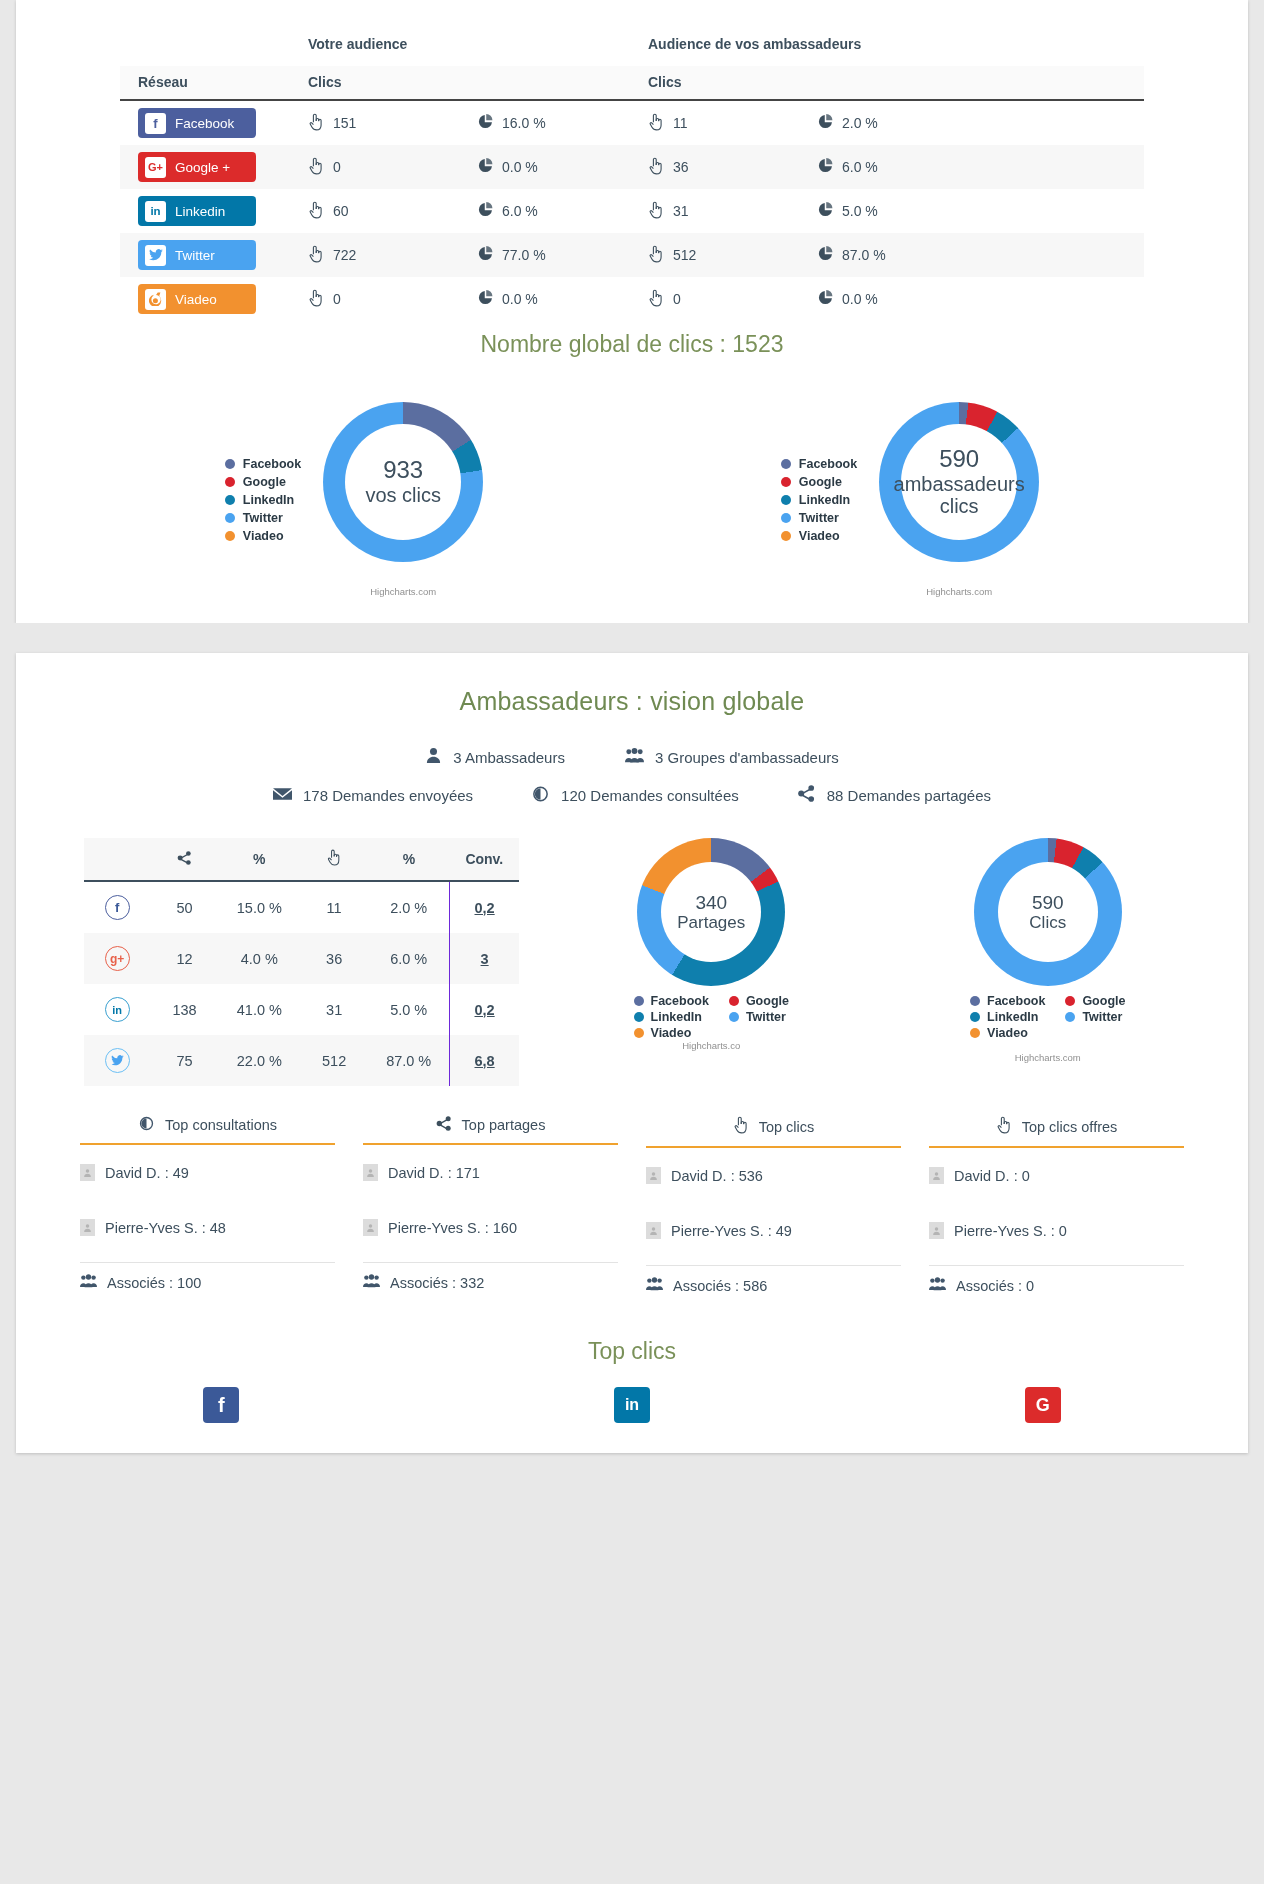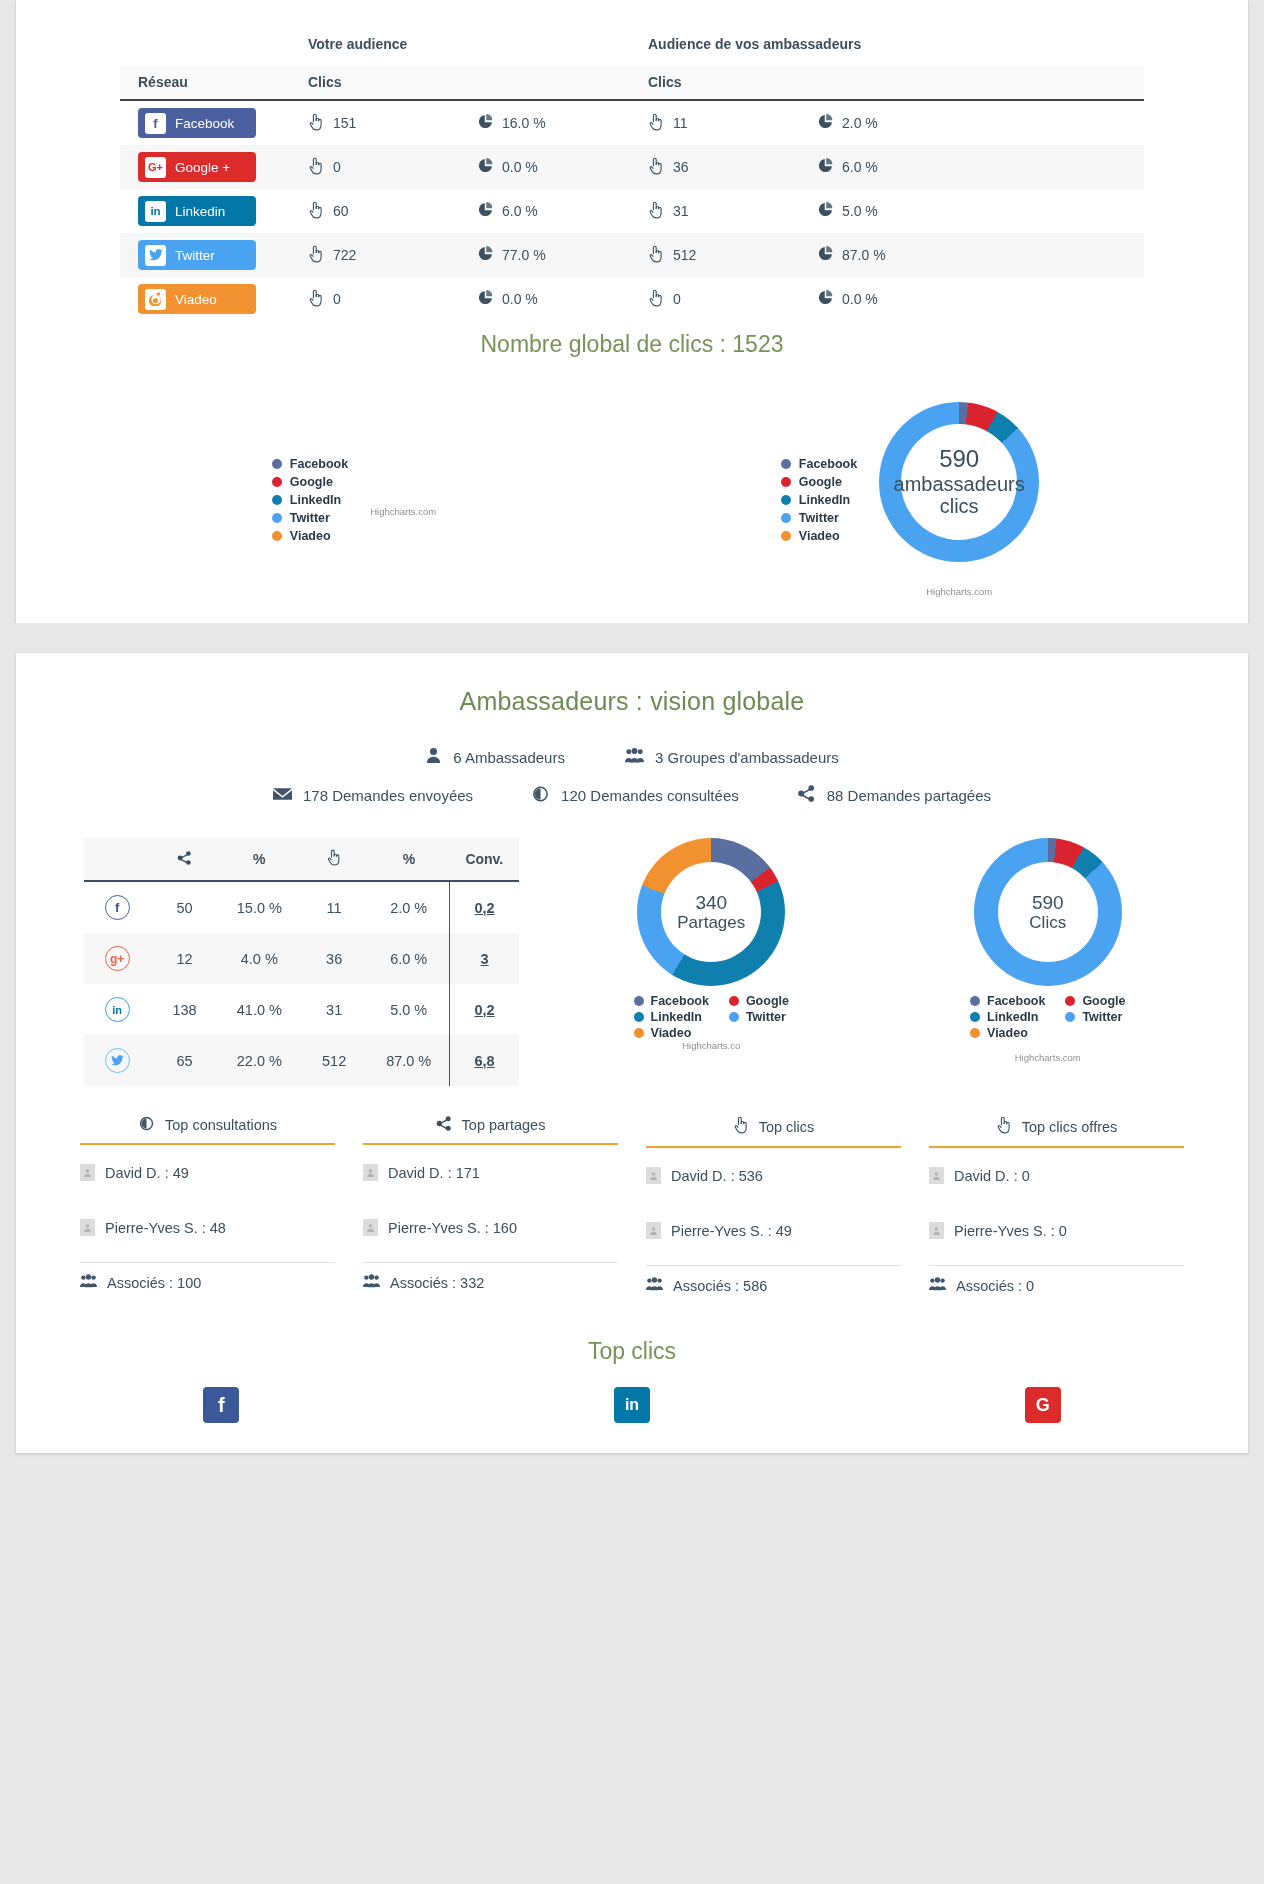--- a/index.html
+++ b/index.html
@@ -385,20 +385,26 @@
           <div>
             <span class="dot" style="background:#4aa3f0"></span>
             <span>Twitter</span>
           </div>
           <div>
             <span class="dot" style="background:#f2912f"></span>
             <span>Viadeo</span>
           </div>
         </div>
       <div style="margin-left:22px">
+        <div class="donut" id="dn-0" style="width: 160px; height: 160px; border-radius: 50%; background: conic-gradient(rgb(91, 110, 160) 0deg, rgb(91, 110, 160) 58.26deg, rgb(15, 127, 173) 58.26deg, rgb(15, 127, 173) 81.41deg, rgb(74, 163, 240) 81.41deg, rgb(74, 163, 240) 360deg);">
+            <div class="hole" style="width: 116px; height: 116px;">
+              <div style="font-size: 24px; font-weight: 400;">933</div>
+              <div style="font-size: 20px; font-weight: 400;">vos clics</div>
+            </div>
+          </div>
         <div class="hc-credit" style="margin-top:24px">Highcharts.com</div>
       </div>
     </div>
     <div class="donut-cell">
       <div class="legend" id="lg-1">
           <div>
             <span class="dot" style="background:#5b6ea0"></span>
             <span>Facebook</span>
           </div>
           <div>
@@ -440,21 +446,21 @@
 
   <div class="amb-stats">
     <div class="amb-line">
       <div class="amb-item">
         <span class="ico">
           <svg width="17" height="17" viewBox="0 0 16 16" fill="#41566b">
               <circle cx="8" cy="4.2" r="3.3"></circle>
               <path d="M1.8 15c0-3.6 2.8-5.8 6.2-5.8S14.2 11.4 14.2 15z"></path>
             </svg>
         </span>
-        <span>6 Ambassadeurs</span>
+        <span>3 Ambassadeurs</span>
       </div>
       <div class="amb-item">
         <span class="ico">
           <svg width="19" height="17" viewBox="0 0 20 16" fill="#41566b">
               <circle cx="4" cy="4" r="2.6"></circle>
               <circle cx="16" cy="4" r="2.6"></circle>
               <circle cx="10" cy="3.3" r="3.1"></circle>
               <path d="M0 15c0-2.7 1.9-4.3 4-4.3S8 12.3 8 15z"></path>
               <path d="M12 15c0-2.7 1.9-4.3 4-4.3s4 1.6 4 4.3z"></path>
               <path d="M5.4 15.4c0-3 2.1-4.8 4.6-4.8s4.6 1.8 4.6 4.8z"></path>
@@ -550,21 +556,21 @@
             <td>31</td>
             <td>5.0 %</td>
             <td class="conv">0,2</td>
           </tr>
           <tr>
             <td><span class="circ c-tw">
                 <svg width="13" height="11" viewBox="0 0 16 14" fill="#4aa3f0">
                   <path d="M16 1.7a6.4 6.4 0 0 1-1.9.5A3.3 3.3 0 0 0 15.5.4a6.6 6.6 0 0 1-2.1.8A3.3 3.3 0 0 0 7.8 4.2 9.3 9.3 0 0 1 1.1.6a3.3 3.3 0 0 0 1 4.4 3.2 3.2 0 0 1-1.5-.4 3.3 3.3 0 0 0 2.6 3.2 3.3 3.3 0 0 1-1.5.1 3.3 3.3 0 0 0 3 2.3A6.6 6.6 0 0 1 0 11.6a9.3 9.3 0 0 0 5 1.5c6 0 9.4-5.1 9.2-9.7A6.6 6.6 0 0 0 16 1.7z"></path>
                 </svg>
               </span></td>
-            <td>65</td>
+            <td>75</td>
             <td>22.0 %</td>
             <td>512</td>
             <td>87.0 %</td>
             <td class="conv">6,8</td>
           </tr>
         </tbody>
     </table>
 
     <div style="display:flex;flex:1;justify-content:space-around;padding-left:14px">
       <div class="chart-box">

